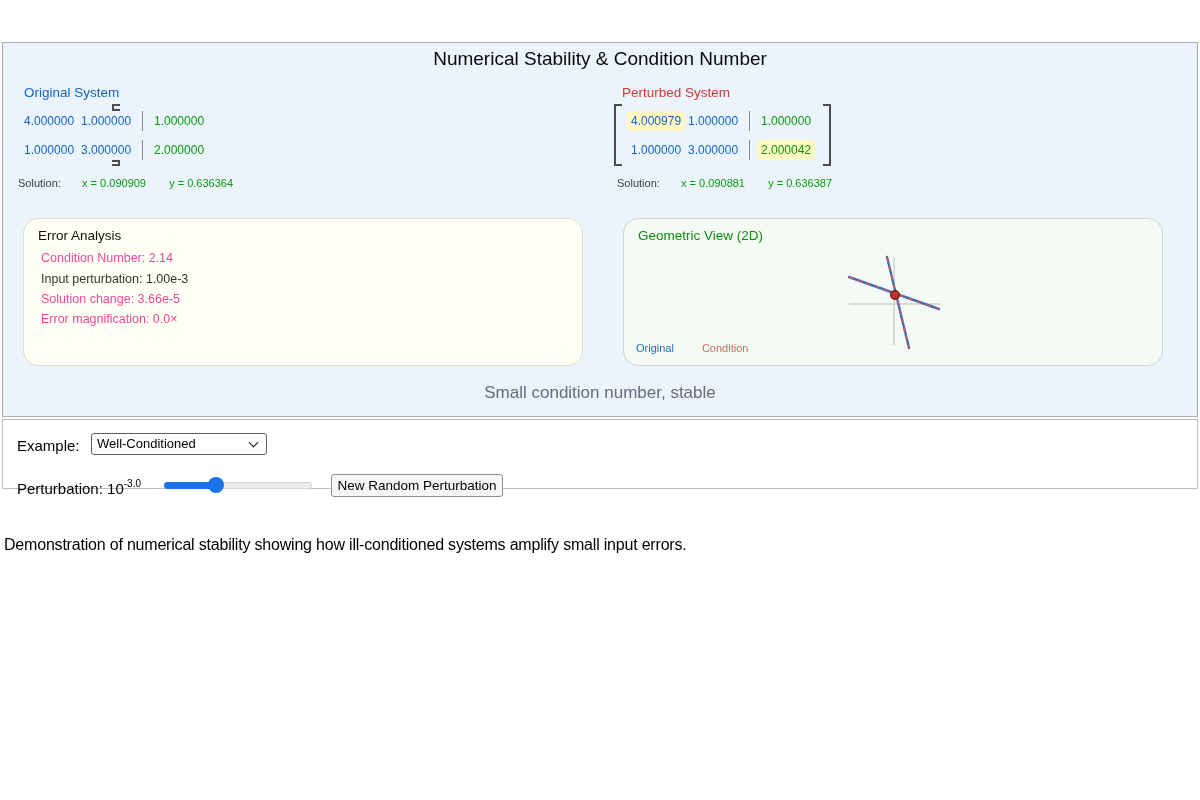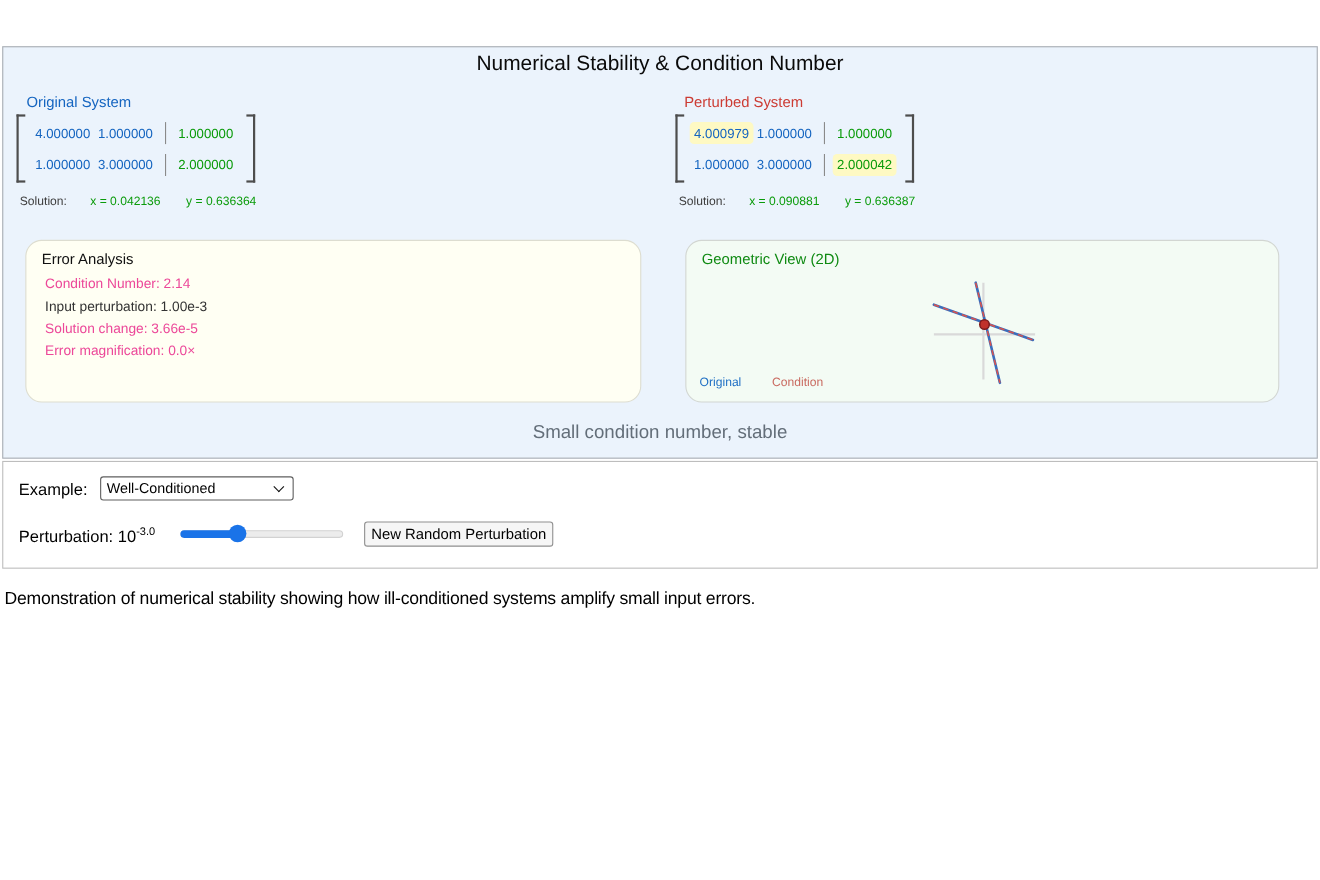--- a/index.html
+++ b/index.html
@@ -62,21 +62,21 @@
   .legend-original  { color: #1f6fc4; }
   .legend-perturbed { color: #c96a60; }
 
   .status-line {
     position: absolute; left: 0; top: 340px; width: 100%;
     text-align: center; font-size: 17px; color: #636e79;
   }
 
   
   .controls-panel {
-    position: absolute; left: 2px; top: 379px; width: 1196px; height: 98px;
+    position: absolute; left: 2px; top: 379px; width: 1196px; height: 70px;
     background: #ffffff; border: 1px solid #bdbdbd;
   }
   .ctl-label { position: absolute; font-size: 15px; color: #000; white-space: nowrap; }
   .example-label { left: 14px; top: 17px; }
   .perturb-label { left: 14px; top: 59px; }
   .perturb-label sup { font-size: 10px; position: relative; top: -1px; }
 
   .select-box {
     position: absolute; left: 88px; top: 13px; width: 176px; height: 22px;
     background: #fff; border: 1px solid #5f5f5f; border-radius: 3px;
@@ -111,21 +111,21 @@
     text-align: center; line-height: 20px; cursor: pointer;
   }
 
   .description {
     position: absolute; left: 4px; top: 496px; font-size: 16px; color: #000;
     letter-spacing: -0.2px; white-space: nowrap;
   }
 
   
   .orig .sys-heading { left: 21px; }
-  .orig .matrix { left: 12px; }
+  .orig .matrix { left: 12px; flex-direction: column; }
   .orig .solution-row { left: 15px; }
   .pert .sys-heading { left: 619px; }
   .pert .matrix { left: 611px; }
   .pert .solution-row { left: 614px; }
 </style>
 </head>
 <body>
 
 <div class="page">
 
@@ -141,21 +141,21 @@
           <span class="cell blue">1.000000</span>
           <span class="cell green rhs">1.000000</span>
           <span class="cell blue">1.000000</span>
           <span class="cell blue">3.000000</span>
           <span class="cell green rhs">2.000000</span>
         </div>
         <div class="bracket right"></div>
       </div>
       <div class="solution-row">
         <span class="sol-label">Solution:</span>
-        <span class="sol-x">x = 0.042136</span>
+        <span class="sol-x">x = 0.090909</span>
         <span class="sol-y">y = 0.636364</span>
       </div>
     </div>
 
     <div class="pert">
       <div class="sys-heading red">Perturbed System</div>
       <div class="matrix">
         <div class="bracket left"></div>
         <div class="mat-grid">
           <span class="cell blue"><span class="hl">4.000979</span></span>

